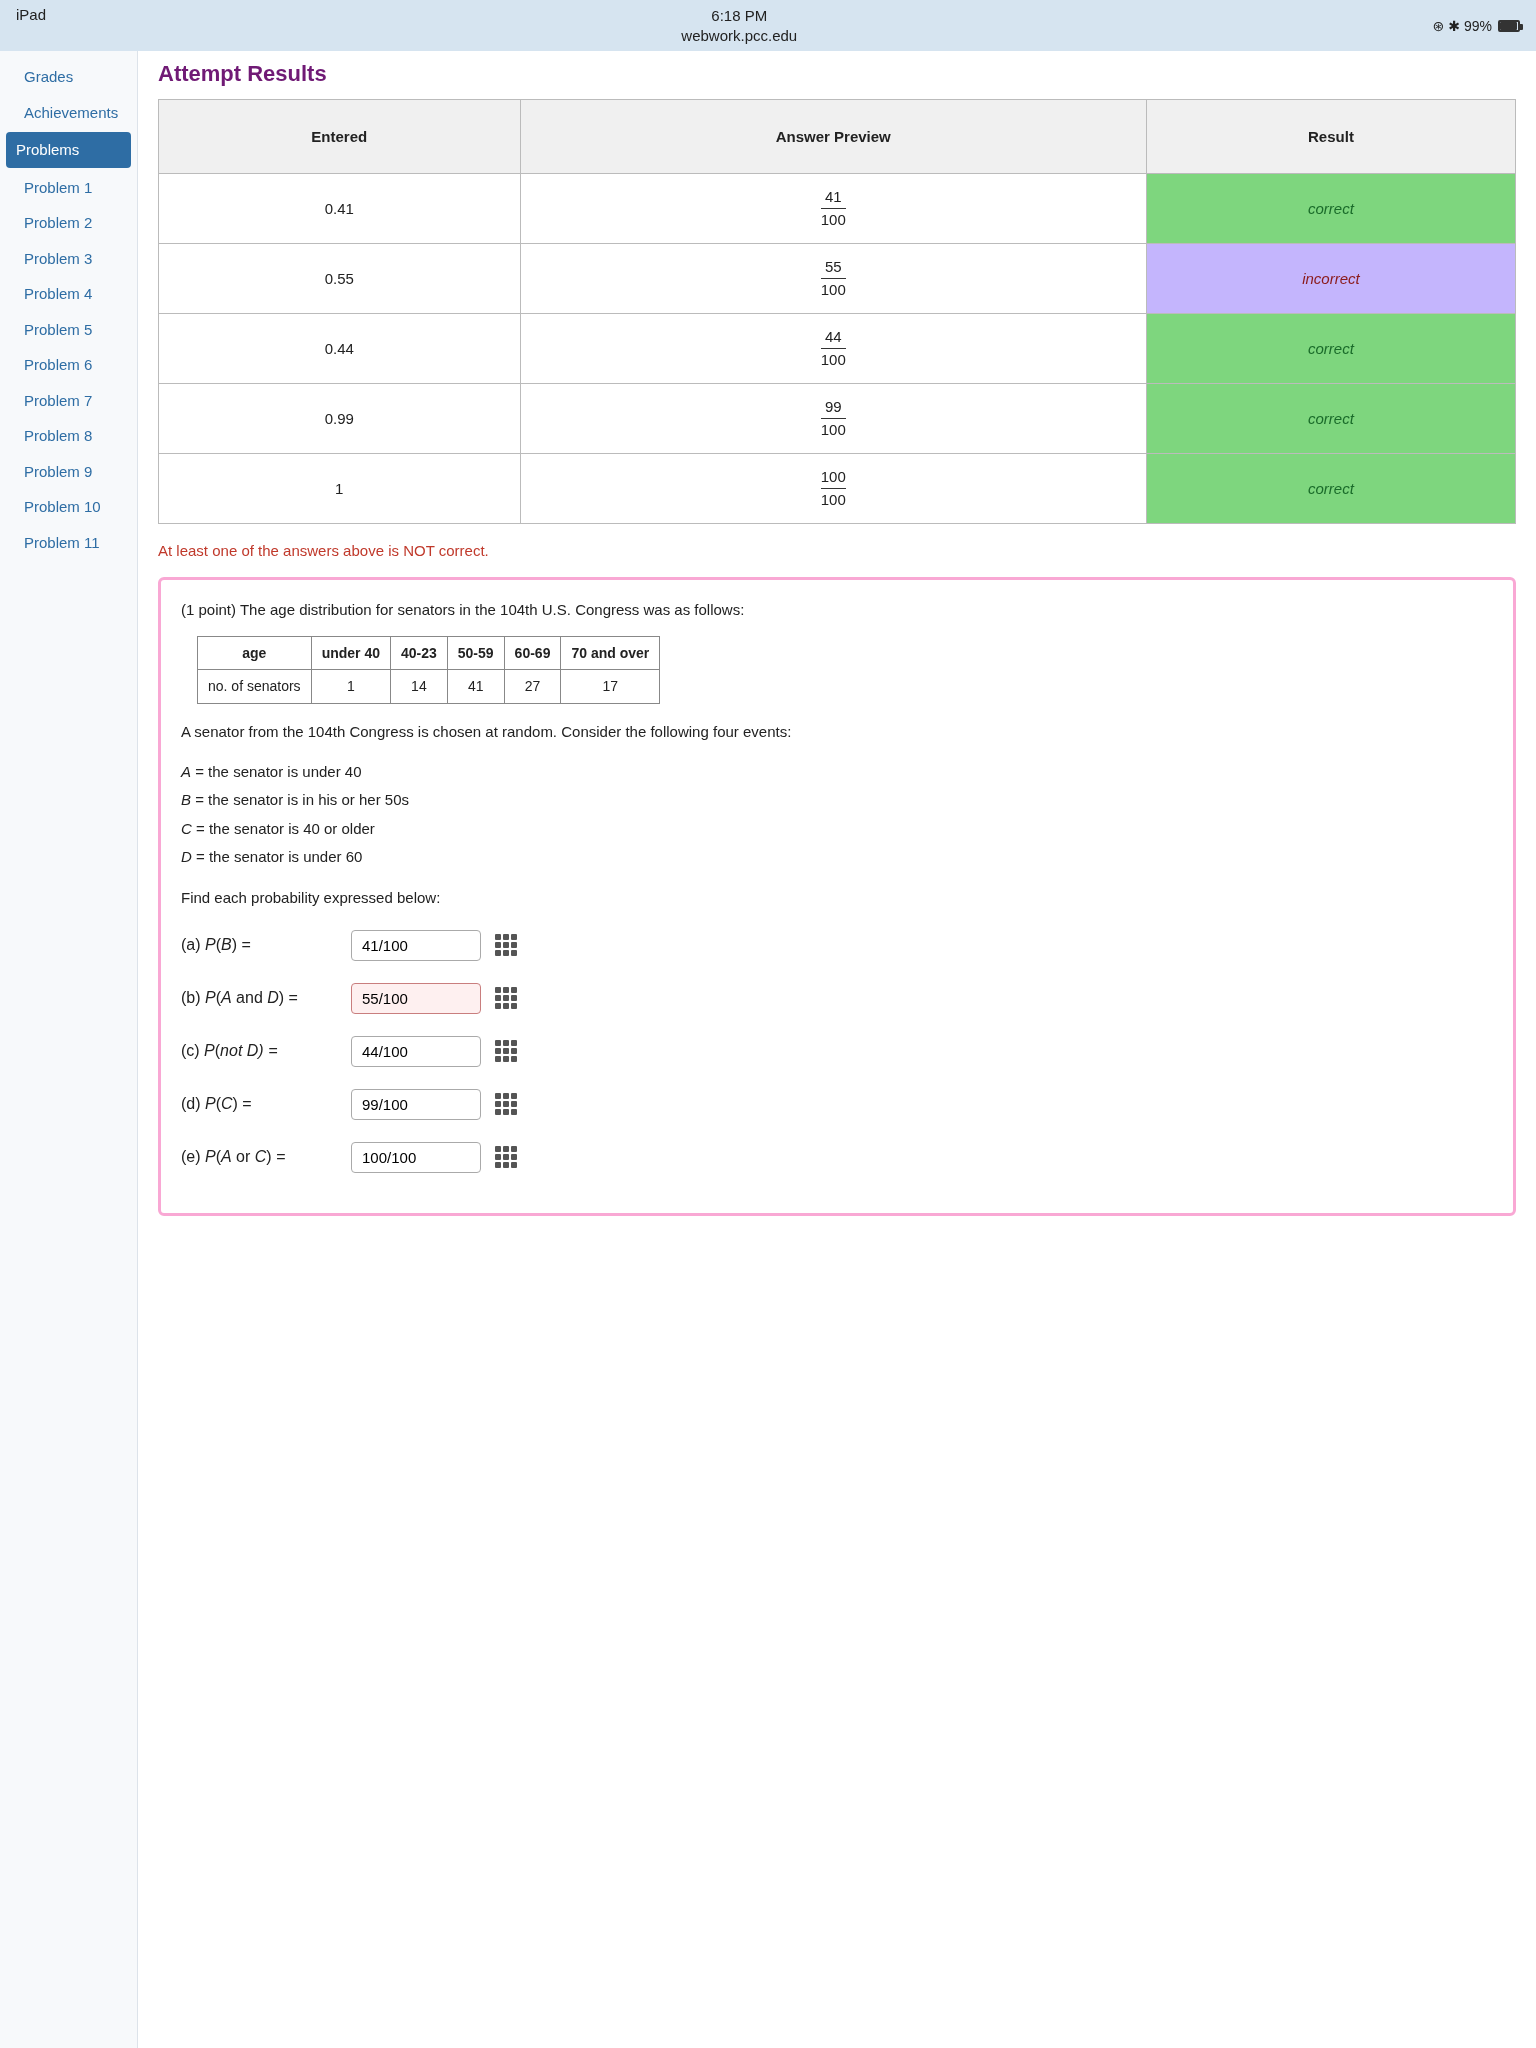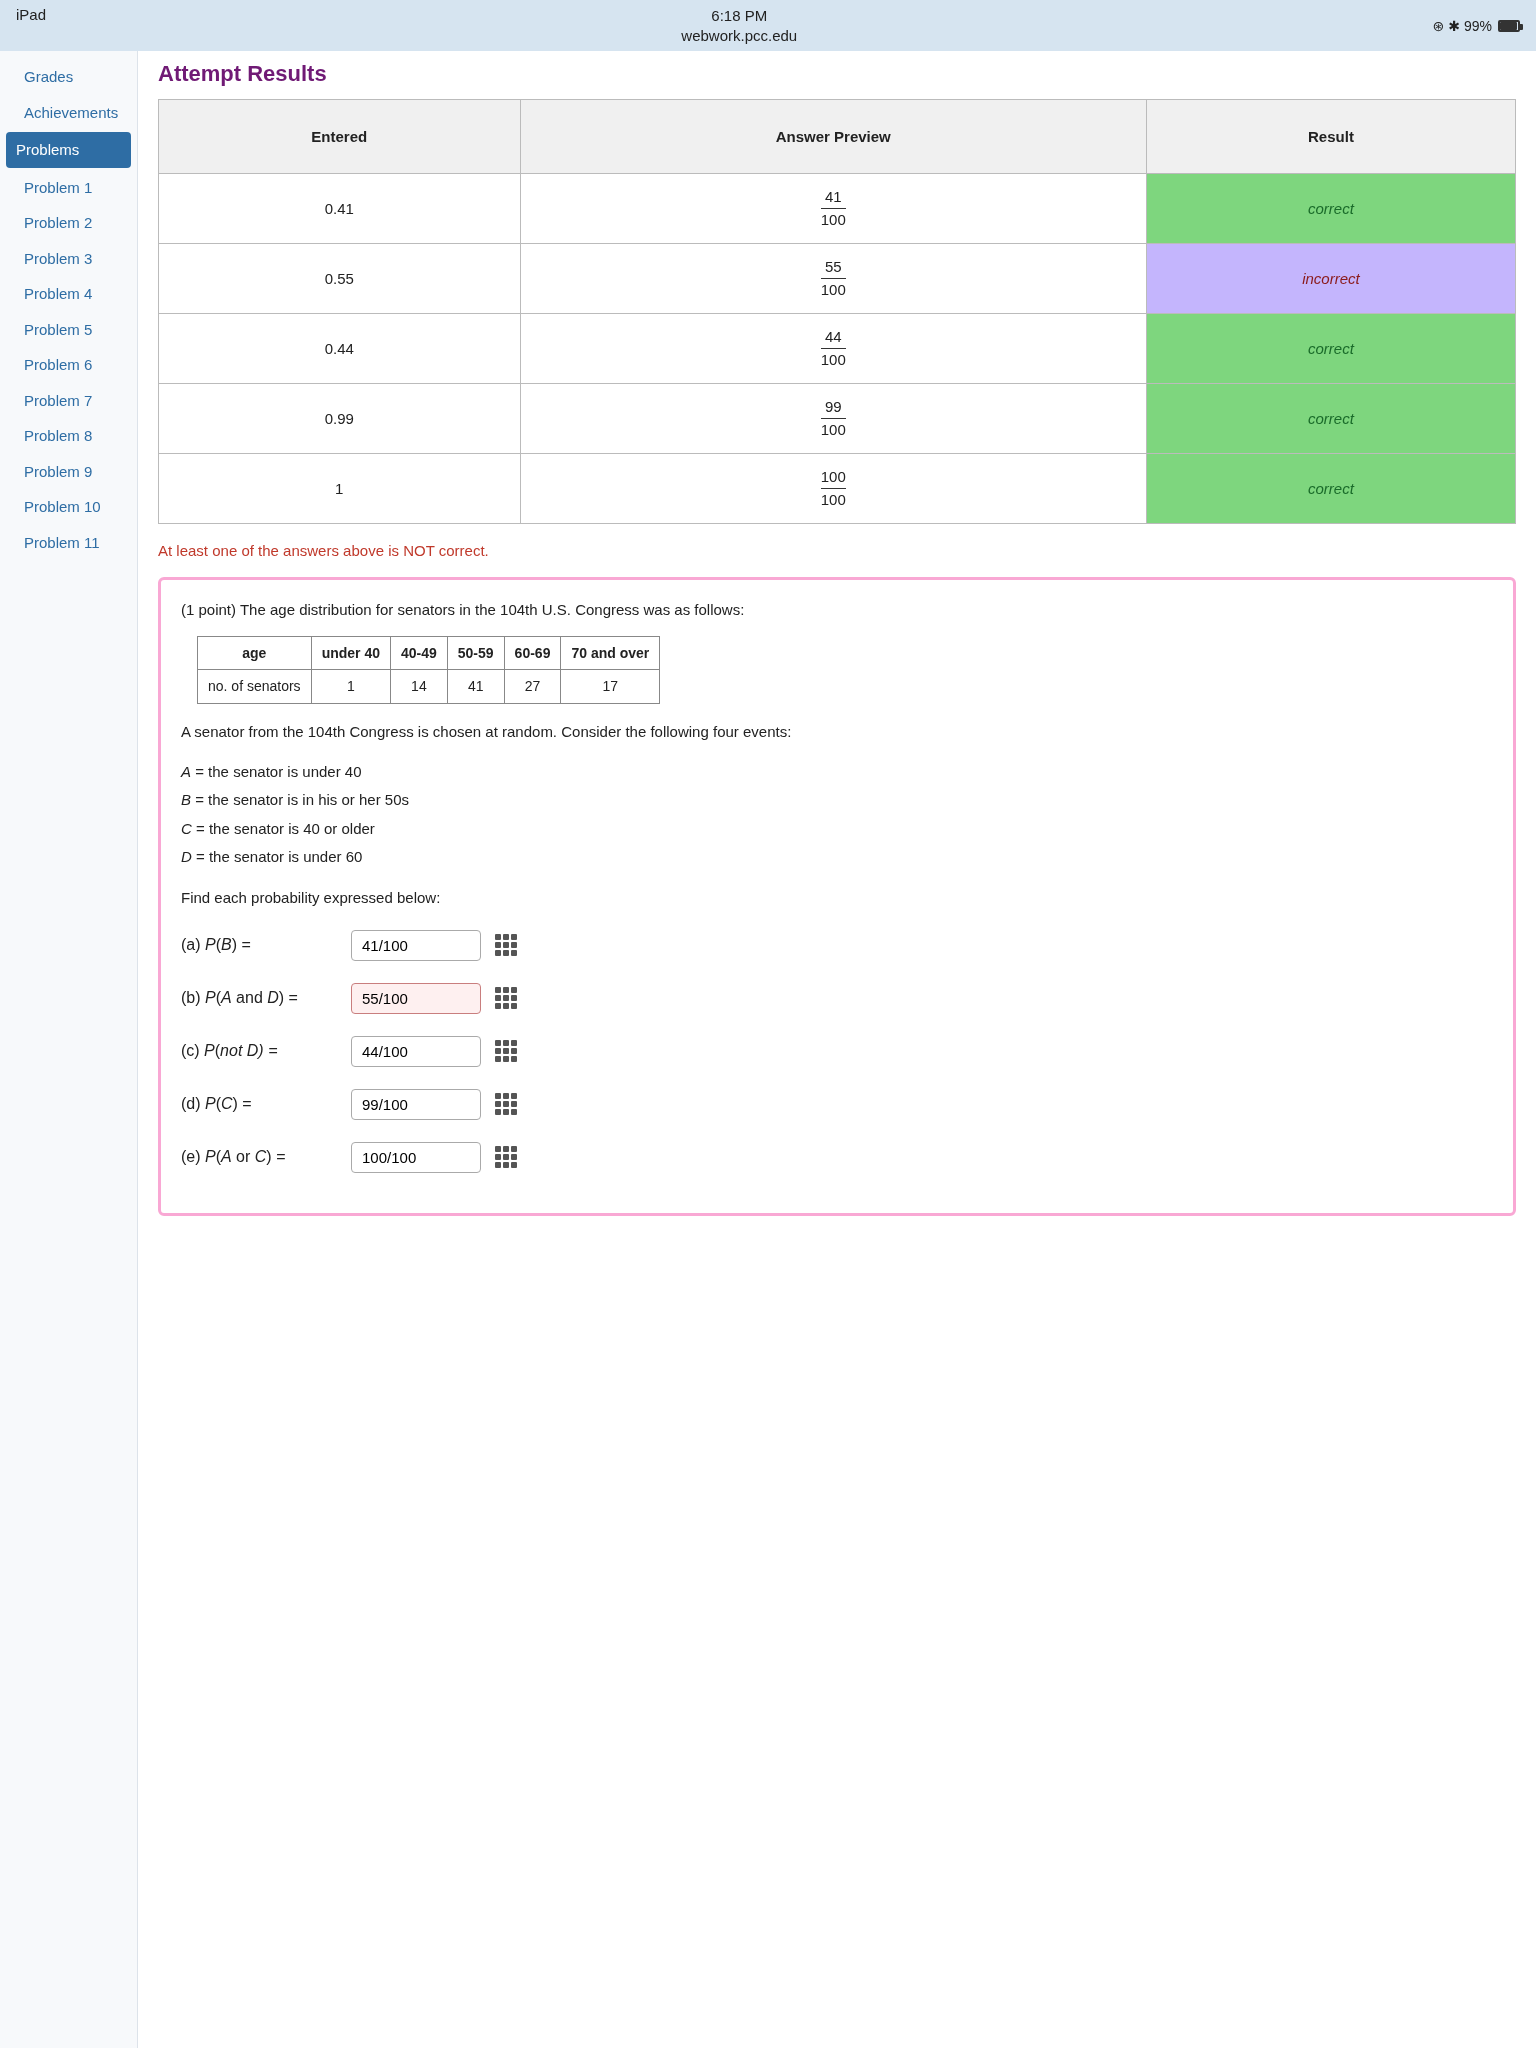--- a/index.html
+++ b/index.html
@@ -343,21 +343,21 @@
         <span>(1 point)</span>
         <span> </span><span>The age distribution for senators in the 104th U.S. Congress was as follows:</span>
       </div>
 
       <table class="age-table">
         <tbody id="age-tbody">
 
         <tr>
               <td style="font-weight: 600;">age</td>
               <td style="font-weight: 600;">under 40</td>
-              <td style="font-weight: 600;">40-49</td>
+              <td style="font-weight: 600;">40-23</td>
               <td style="font-weight: 600;">50-59</td>
               <td style="font-weight: 600;">60-69</td>
               <td style="font-weight: 600;">70 and over</td>
             </tr>
             <tr>
               <td style="font-weight: 500;">no. of senators</td>
               <td>1</td>
               <td>14</td>
               <td>41</td>
               <td>27</td>

